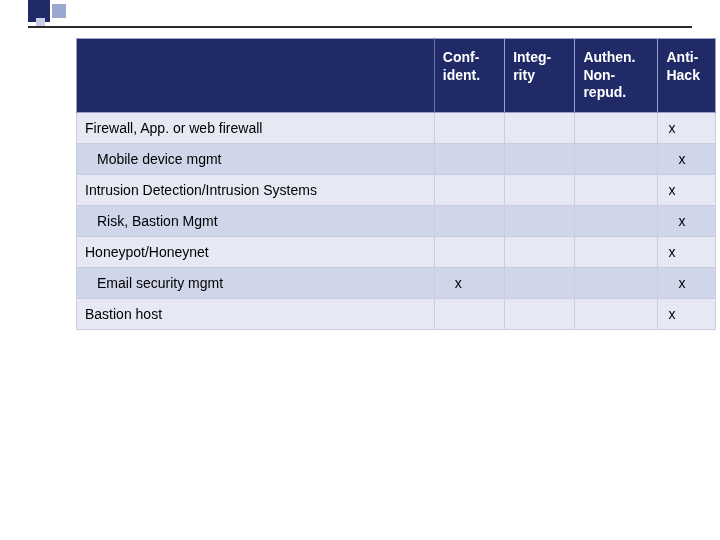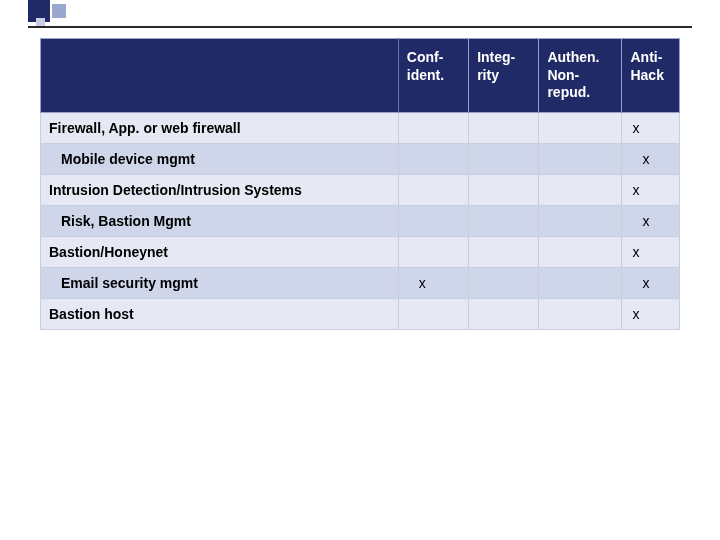--- a/index.html
+++ b/index.html
@@ -24,20 +24,21 @@
     position: absolute;
     top: 26px; left: 28px; right: 28px;
     height: 2px;
     background: #2a2a2a;
   }
   table.matrix {
     width: 100%;
     border-collapse: collapse;
     table-layout: fixed;
     font-size: 14px;
+    margin-left: 36px;
   }
   table.matrix col.rowhead { width: 56%; }
   table.matrix col.col1 { width: 11%; }
   table.matrix col.col2 { width: 11%; }
   table.matrix col.col3 { width: 13%; }
   table.matrix col.col4 { width: 9%; }
   thead th {
     background: #1f2a66;
     color: #fff;
     font-weight: bold;
@@ -49,21 +50,21 @@
     line-height: 1.25;
   }
   thead th.blankhead { border-right: 1px solid #6b75a8; }
   tbody td {
     border: 1px solid #c9cde0;
     padding: 7px 8px;
     vertical-align: middle;
     font-size: 14px;
     color: #000;
   }
-  tbody td.rowlabel { font-weight: bold; text-align: left; }
+  tbody td.rowlabel { font-weight: normal; text-align: left; }
   tbody td.mark { text-align: left; padding-left: 10px; }
   tbody tr.odd  td { background: #e6e9f4; }
   tbody tr.even td { background: #cfd6ea; padding-left: 20px; }
 </style>
 </head>
 <body>
 
 <div class="slide">
   <div class="deco-top">
     <div class="sq a"></div>
@@ -112,21 +113,21 @@
         <td class="mark">x</td>
       </tr>
       <tr class="even">
         <td class="rowlabel">Risk, Bastion Mgmt</td>
         <td class="mark"></td>
         <td class="mark"></td>
         <td class="mark"></td>
         <td class="mark">x</td>
       </tr>
       <tr class="odd">
-        <td class="rowlabel">Bastion/Honeynet</td>
+        <td class="rowlabel">Honeypot/Honeynet</td>
         <td class="mark"></td>
         <td class="mark"></td>
         <td class="mark"></td>
         <td class="mark">x</td>
       </tr>
       <tr class="even">
         <td class="rowlabel">Email security mgmt</td>
         <td class="mark">x</td>
         <td class="mark"></td>
         <td class="mark"></td>

